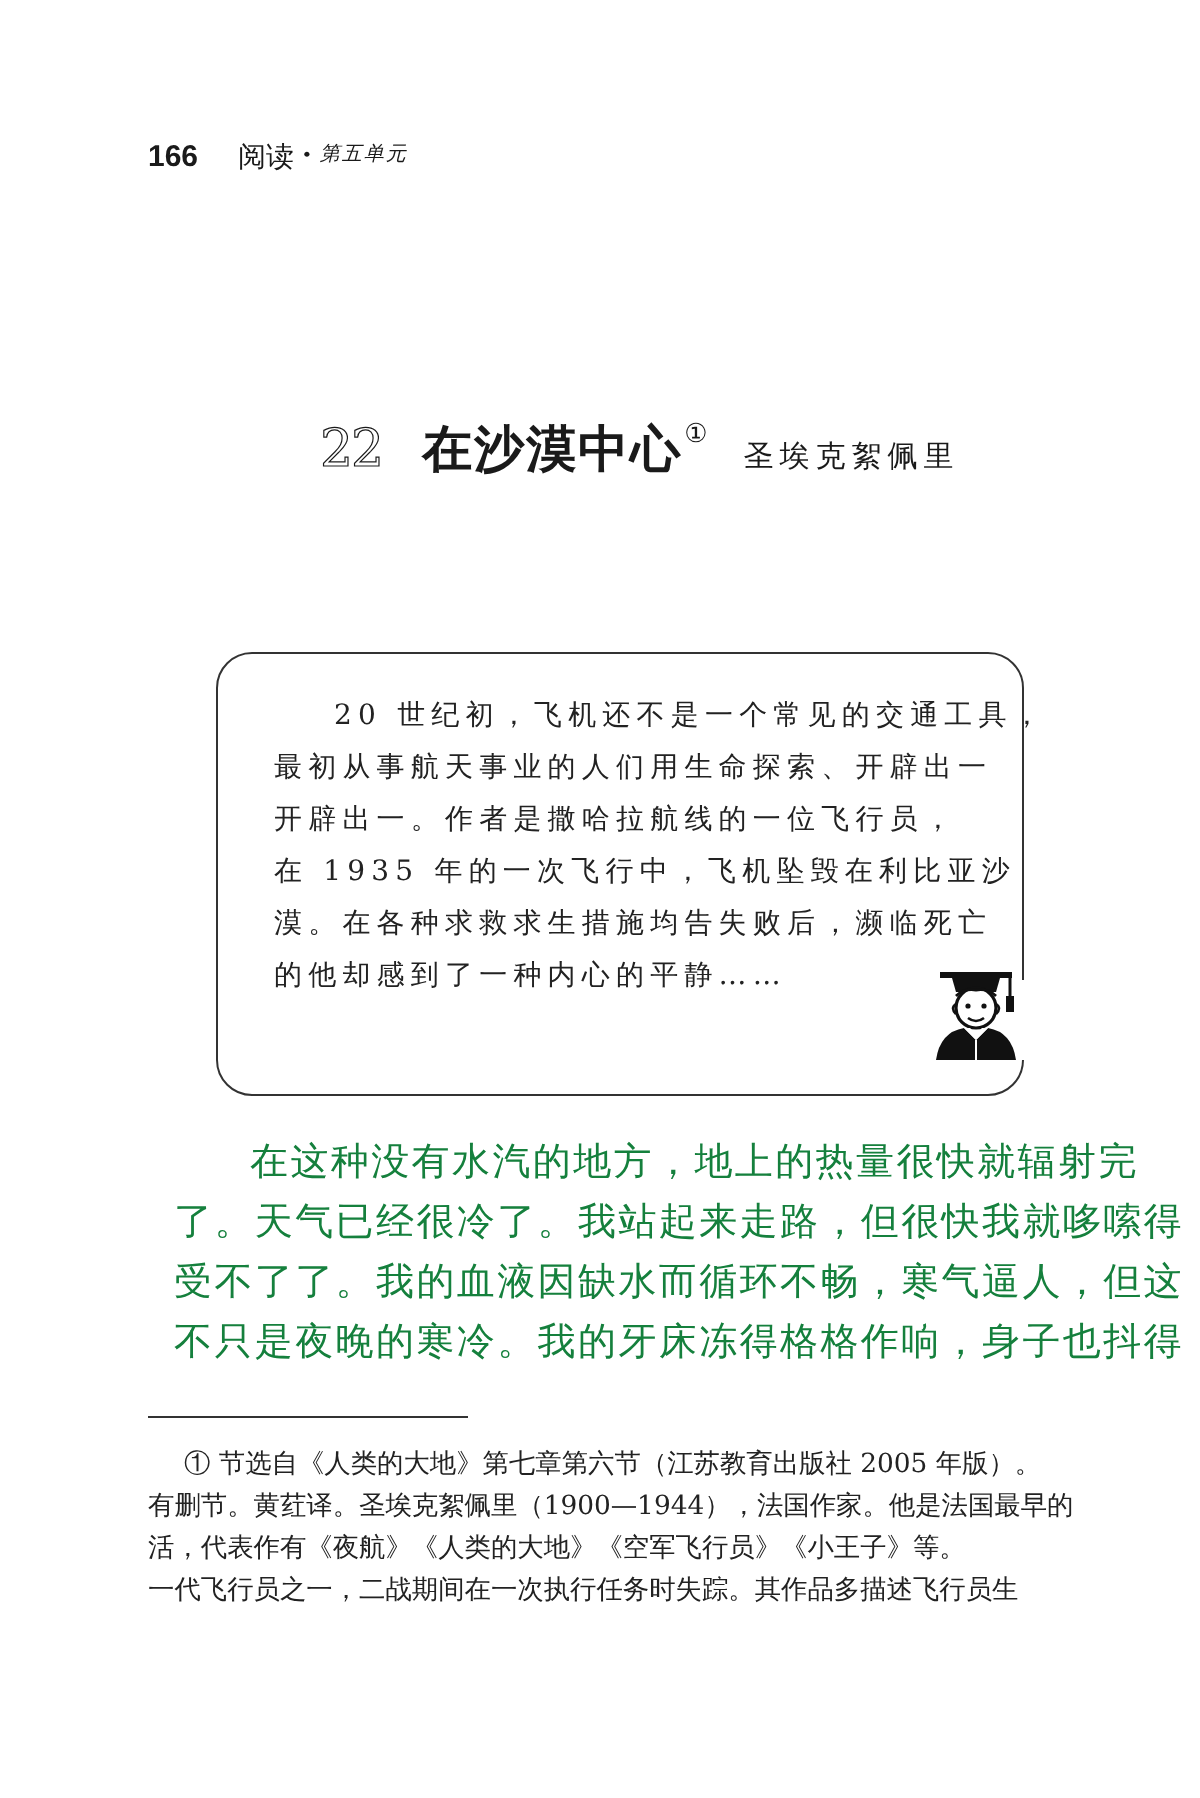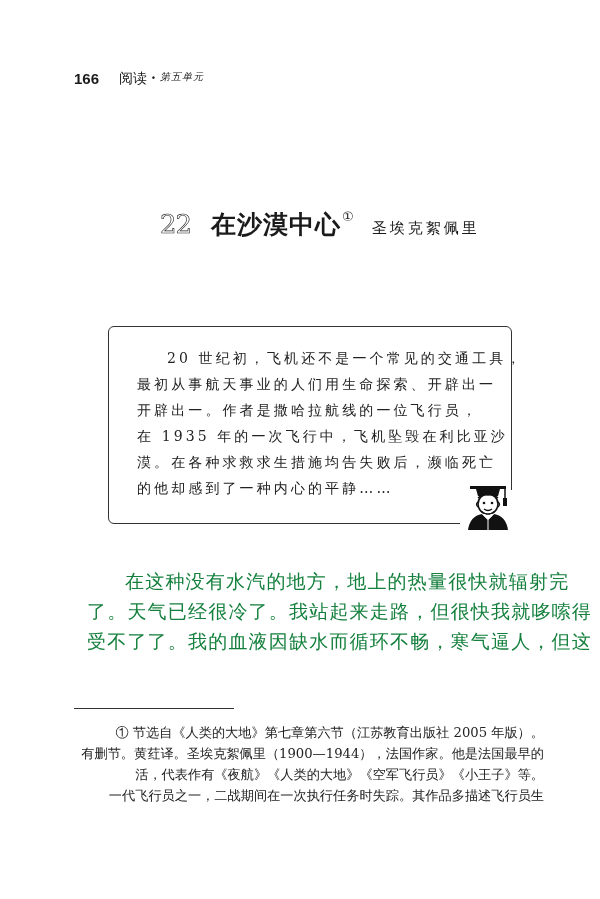--- a/index.html
+++ b/index.html
@@ -83,23 +83,23 @@
       font-family: "DejaVu Serif", serif;
       font-size: 15px;
       letter-spacing: 3px;
     }
 
     .intro-box {
       position: absolute;
       left: 108px;
       top: 326px;
       width: 404px;
-      height: 198px;
+      height: 222px;
       border: 1.5px solid #333;
-      border-radius: 6px;
+      border-radius: 18px;
       box-sizing: border-box;
     }
     .intro-text {
       position: absolute;
       left: 28px;
       top: 18px;
       width: 360px;
       font-family: "DejaVu Serif", serif;
       font-size: 14px;
       line-height: 26px;
@@ -163,21 +163,20 @@
       top: 722px;
       width: 470px;
       font-family: "DejaVu Serif", serif;
       font-size: 13.2px;
       line-height: 21px;
       color: #222;
     }
     .footnote-line {
       display: block;
       white-space: nowrap;
-      text-align: right;
     }
     .footnote-line.indent {
       padding-left: 18px;
     }
   </style>
 </head>
 <body>
 
 <div class="running-head">
   <span class="page-number">166</span>
@@ -225,20 +224,21 @@
   <path d="M4 46 Q6 32 18 30 L24 36 L30 30 Q42 32 44 46 Z" fill="#111"></path>
 
   <path d="M18 30 L24 36 L30 30 L27 30 L24 33 L21 30 Z" fill="#fff"></path>
   <line x1="24" y1="36" x2="24" y2="46" stroke="#fff" stroke-width="1"></line>
 </svg>
 
 <div class="body-text">
   <span class="body-line indent">在这种没有水汽的地方，地上的热量很快就辐射完</span>
   <span class="body-line">了。天气已经很冷了。我站起来走路，但很快我就哆嗦得</span>
   <span class="body-line">受不了了。我的血液因缺水而循环不畅，寒气逼人，但这</span>
+  <span class="body-line">不只是夜晚的寒冷。我的牙床冻得格格作响，身子也抖得</span>
 </div>
 
 <div class="footnote-rule"></div>
 
 <div class="footnote">
   <span class="footnote-line indent">① 节选自《人类的大地》第七章第六节（江苏教育出版社 2005 年版）。</span>
   <span class="footnote-line">有删节。黄荭译。圣埃克絮佩里（1900—1944），法国作家。他是法国最早的</span>
   <span class="footnote-line">活，代表作有《夜航》《人类的大地》《空军飞行员》《小王子》等。</span>
   <span class="footnote-line">一代飞行员之一，二战期间在一次执行任务时失踪。其作品多描述飞行员生</span>
 </div>

